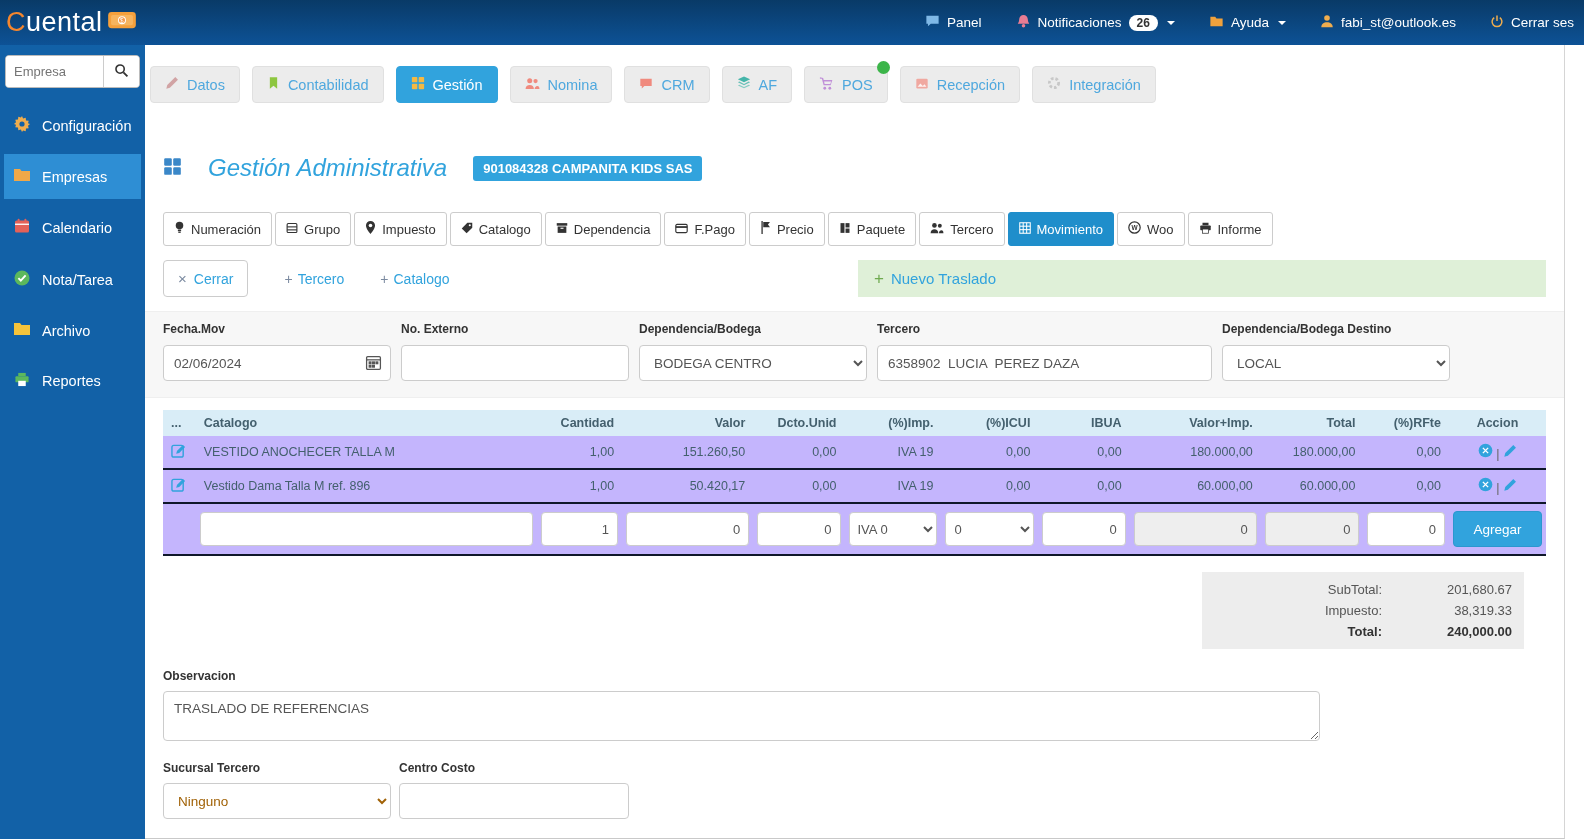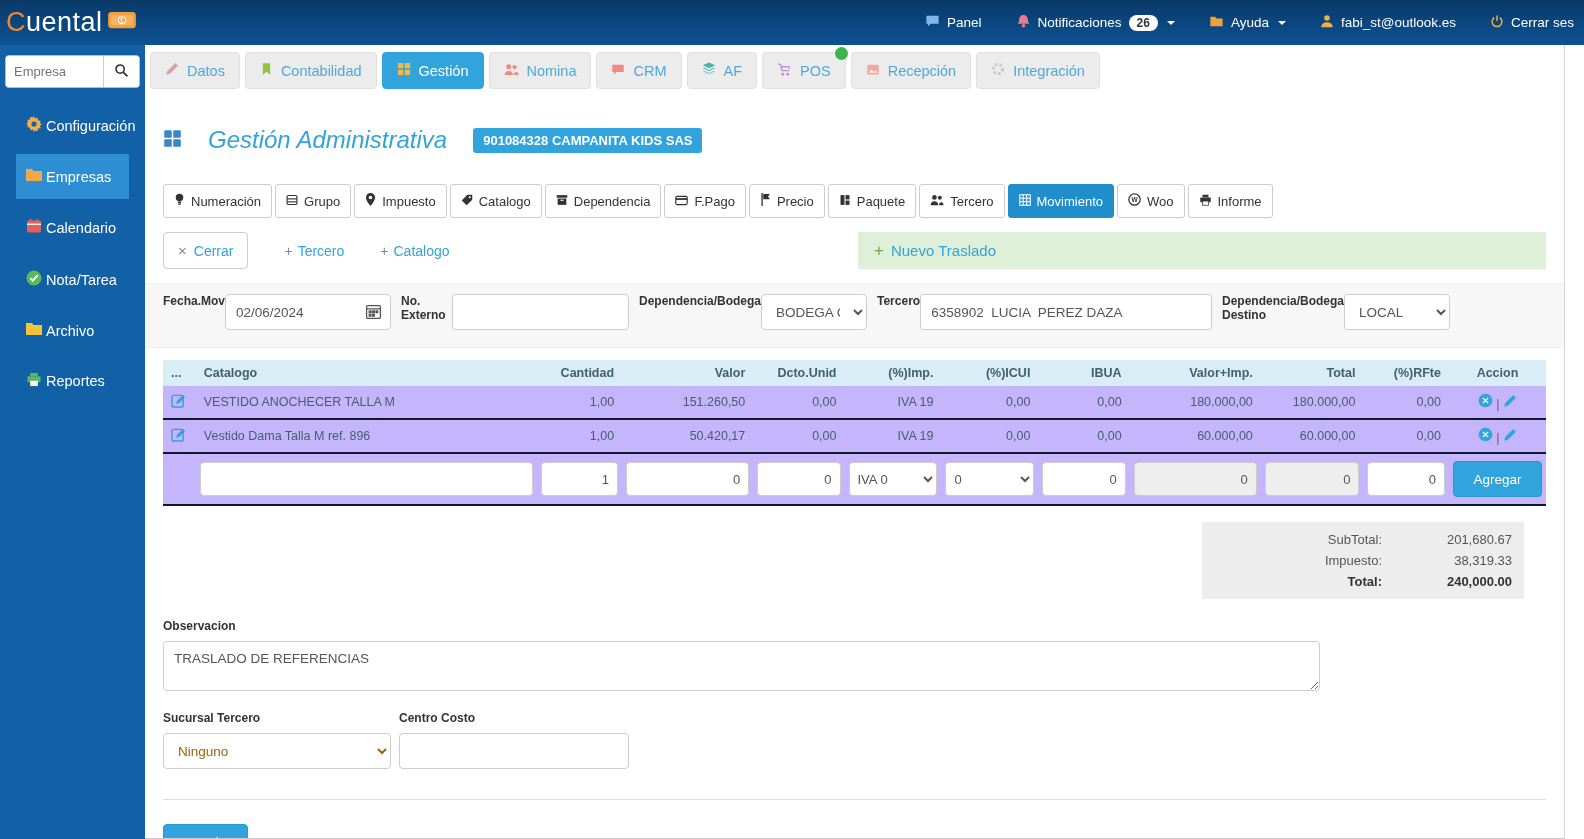--- a/index.html
+++ b/index.html
@@ -24,27 +24,27 @@
   .content { width:1420px; background:#fff; border-right:1px solid #d5d5d5; border-bottom:1px solid #c9c9c9;
              padding:0 0 0 0; overflow:hidden; }
   .gutter { flex:1; background:#fff; }
 
   
   .search-wrap { display:flex; background:#fff; border:1px solid #bbb; border-radius:4px; margin:2px 5px 14px 5px; overflow:hidden; }
   .search-wrap input { flex:1; min-width:0; border:none; outline:none; padding:8px 8px; font-size:13px; color:#555;
                        font-family:"Liberation Sans", sans-serif; }
   .search-btn { width:36px; background:#fff; border:none; border-left:1px solid #ccc; cursor:pointer;
                 display:flex; align-items:center; justify-content:center; }
-  .side-item { display:flex; align-items:center; gap:4px; color:#fff; font-size:14.5px; padding:14px 10px;
-               margin:5px 16px; cursor:pointer; }
+  .side-item { display:flex; align-items:center; gap:12px; color:#fff; font-size:14.5px; padding:14px 10px;
+               margin:5px 4px; cursor:pointer; }
   .side-item.active { background:#2e8ed4; }
   .ic { flex:none; display:inline-block; }
 
   
-  .main-tabs { display:flex; gap:5px; padding:7px 5px; }
+  .main-tabs { display:flex; gap:12px; padding:21px 5px; }
   .mtab { display:inline-flex; align-items:center; gap:8px; background:#ececec; border:1px solid #e0e0e0;
           border-radius:4px; padding:9px 14px; font-size:14.5px; color:#4fa8de; cursor:pointer; position:relative; }
   .mtab.active { background:#31a3dd; border-color:#31a3dd; color:#fff; }
   .mtab .dot-green { position:absolute; top:-6px; right:-3px; width:13px; height:13px; border-radius:50%; background:#3cb54a; }
 
   
   .title-row { display:flex; align-items:center; gap:10px; padding:14px 18px 8px 18px; }
   .page-title { font-size:24px; color:#31a3dd; font-weight:normal; margin:16px;font-style:italic; }
   .title-badge { background:#31a3dd; color:#fff; font-size:13px; font-weight:bold; padding:5px 10px; border-radius:3px; }
 
@@ -62,21 +62,21 @@
   .btn-cerrar .x { color:#7b8aa0; font-size:15px; }
   .tool-link { display:inline-flex; align-items:center; gap:5px; color:#31a3dd; font-size:14px; cursor:pointer; }
   .tool-link .plus { color:#7b8aa0; }
   .new-transfer { flex:1; background:#dff0d8; display:flex; align-items:center; gap:7px; padding:0 16px;
                   font-size:15px; color:#31a3dd; cursor:pointer; }
   .new-transfer .plus { color:#6faa4f; font-size:17px; }
 
   
   .form-strip { background:#f7f7f7; border-top:1px solid #efefef; border-bottom:1px solid #efefef;
                 padding:10px 18px 16px 18px; display:flex; }
-  .ffield { display:flex; flex-direction:row; margin-right:6px; }
+  .ffield { display:flex; flex-direction:column; margin-right:6px; }
   .ffield label { font-size:12px; font-weight:bold; color:#333; margin-bottom:9px; }
   .ffield input[type=text], .ffield select {
       height:36px; border:1px solid #ccc; border-radius:4px; padding:0 10px; font-size:13.5px; color:#555;
       background:#fff; font-family:"Liberation Sans", sans-serif; outline:none; width:100%; }
   .w228 { width:228px; } .w335 { width:335px; }
   .ml-gap { margin-left:4px; }
   .date-wrap { position:relative; }
   .date-wrap .cal { position:absolute; right:9px; top:9px; }
 
   

